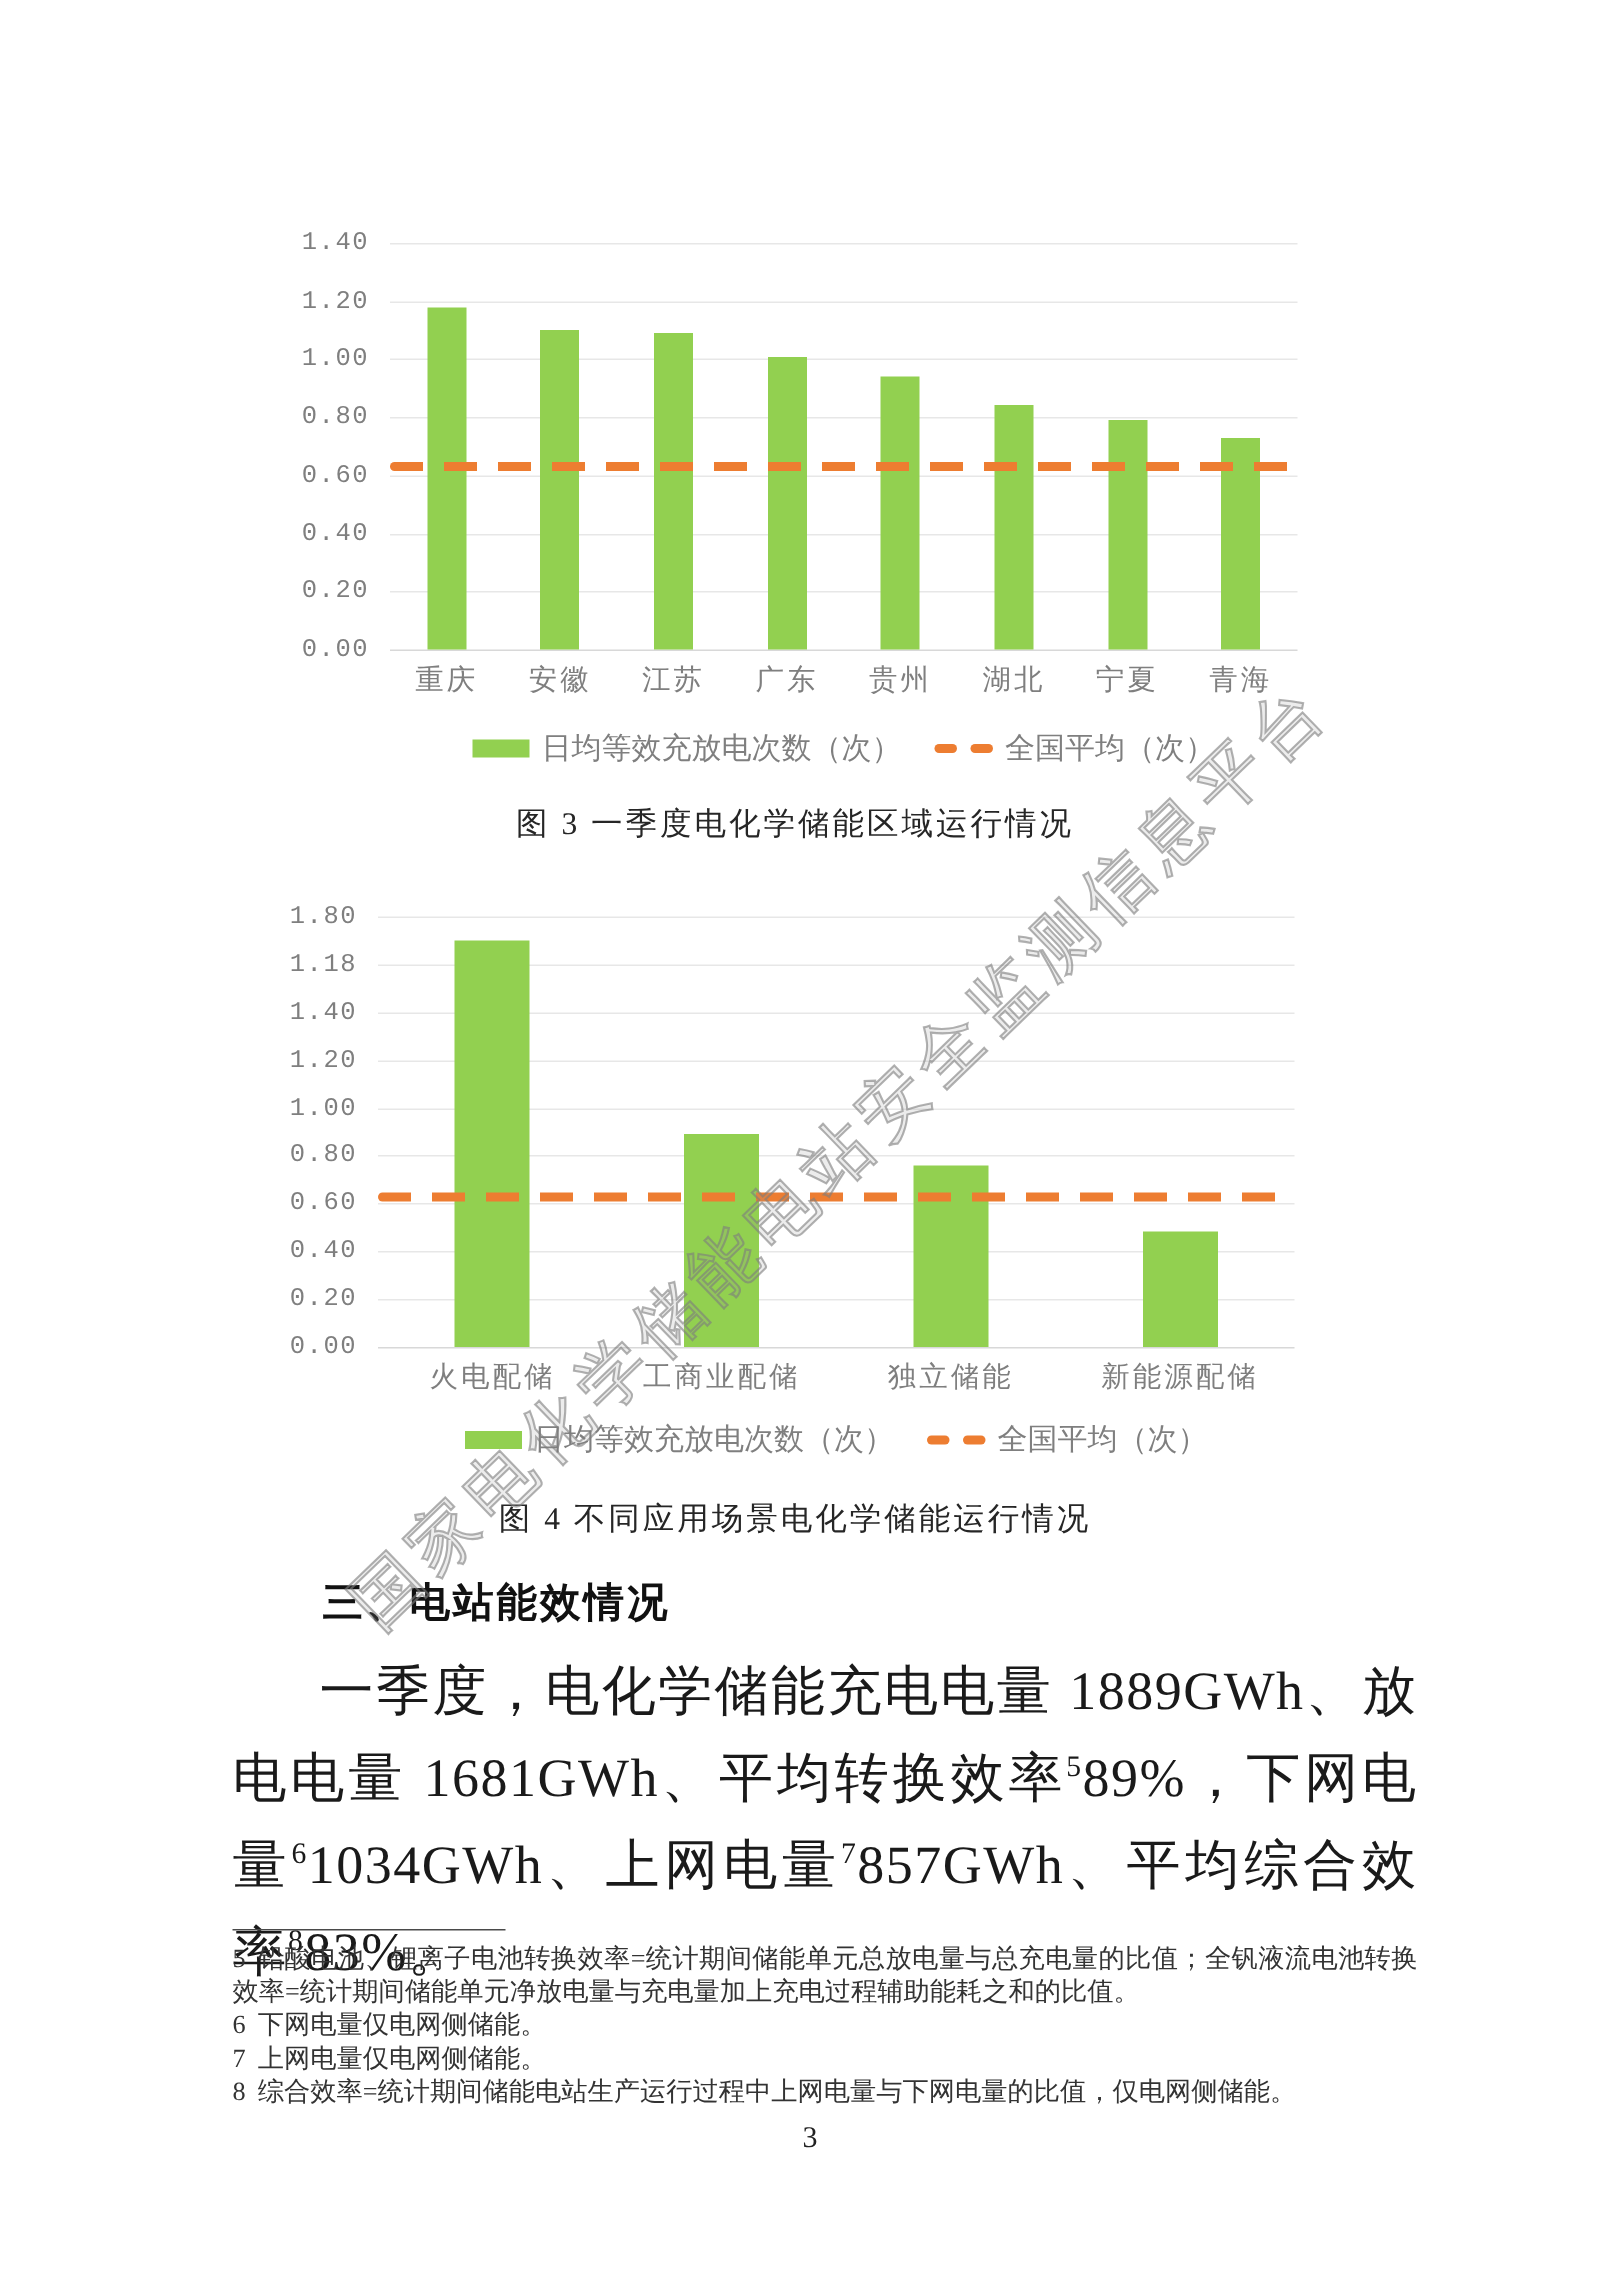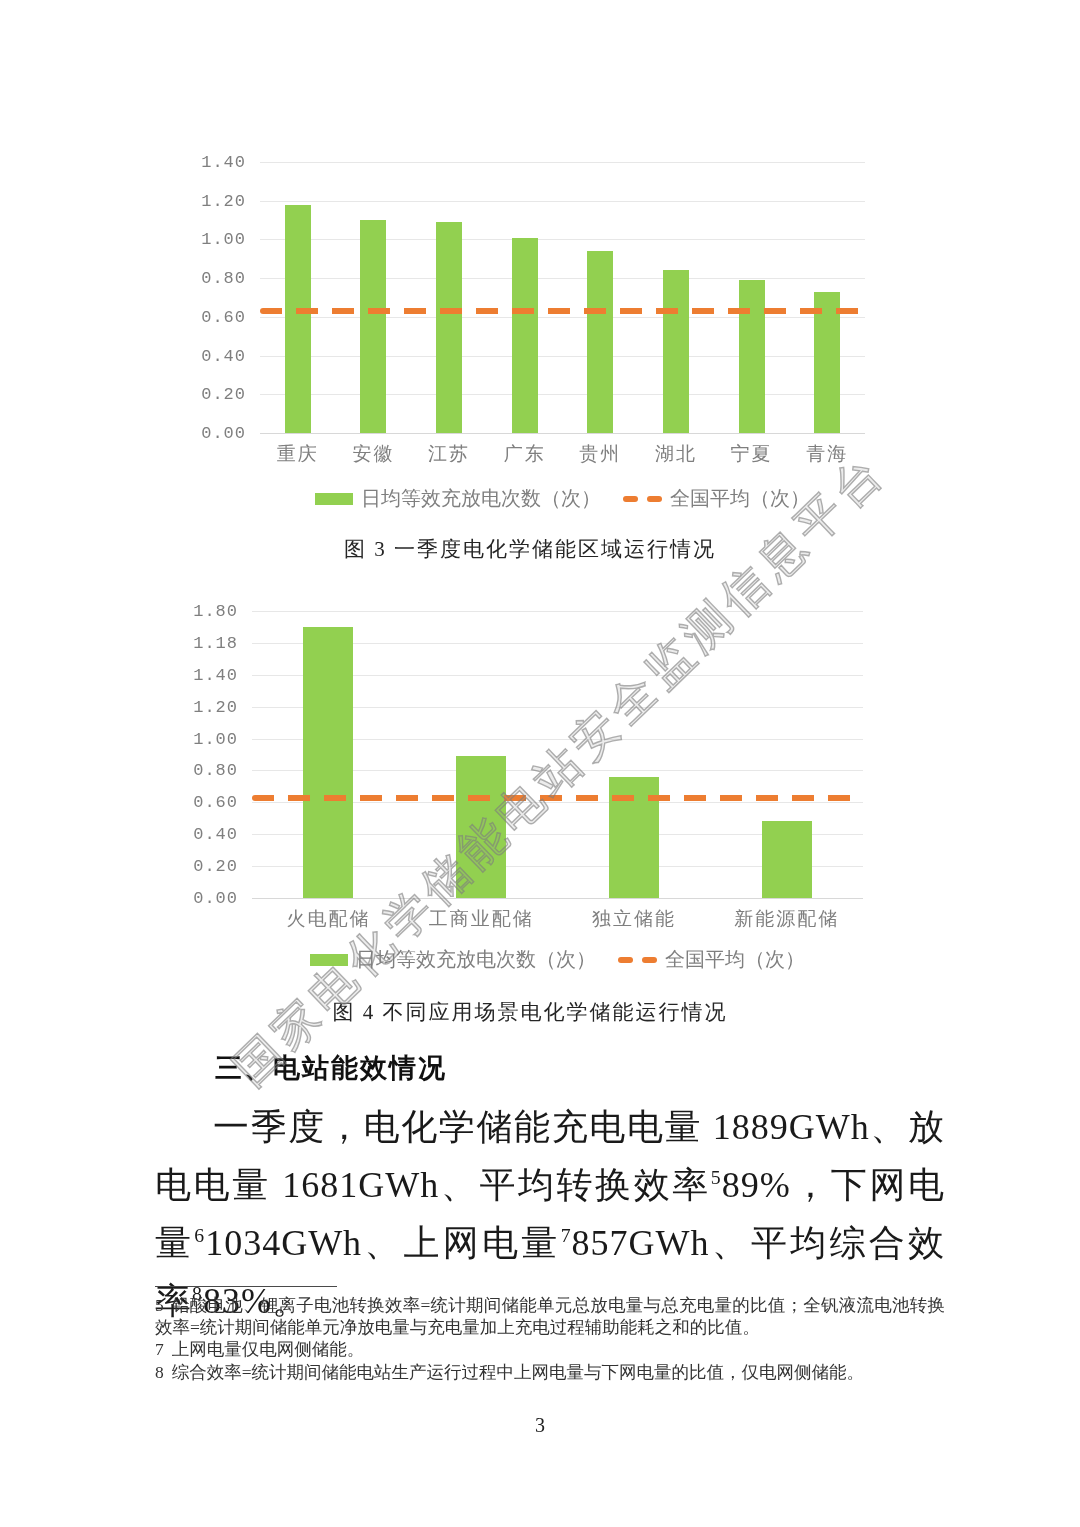--- a/index.html
+++ b/index.html
@@ -187,20 +187,21 @@
     <div class="caption" style="top: 408px;">图 4 不同应用场景电化学储能运行情况</div>
   </div>
 
   <div class="heading">三、电站能效情况</div>
 
   <div class="bodypara">一季度，电化学储能充电电量 1889GWh、放电电量 1681GWh、平均转换效率<sup>5</sup>89%，下网电量<sup>6</sup>1034GWh、上网电量<sup>7</sup>857GWh、平均综合效率<sup>8</sup>83%。</div>
 
   <div class="fnsep"></div>
   <div class="footnotes">
       <div class="fn"><span class="fn-num">5</span><span class="fn-text">铅酸电池、锂离子电池转换效率=统计期间储能单元总放电量与总充电量的比值；全钒液流电池转换效率=统计期间储能单元净放电量与充电量加上充电过程辅助能耗之和的比值。</span></div>
+      <div class="fn"><span class="fn-num">6</span><span class="fn-text">下网电量仅电网侧储能。</span></div>
       <div class="fn"><span class="fn-num">7</span><span class="fn-text">上网电量仅电网侧储能。</span></div>
       <div class="fn"><span class="fn-num">8</span><span class="fn-text">综合效率=统计期间储能电站生产运行过程中上网电量与下网电量的比值，仅电网侧储能。</span></div>
     </div>
 
   <div class="pagenum">3</div>
 
   <div class="watermark">国家电化学储能电站安全监测信息平台</div>
 
 </div>
 

